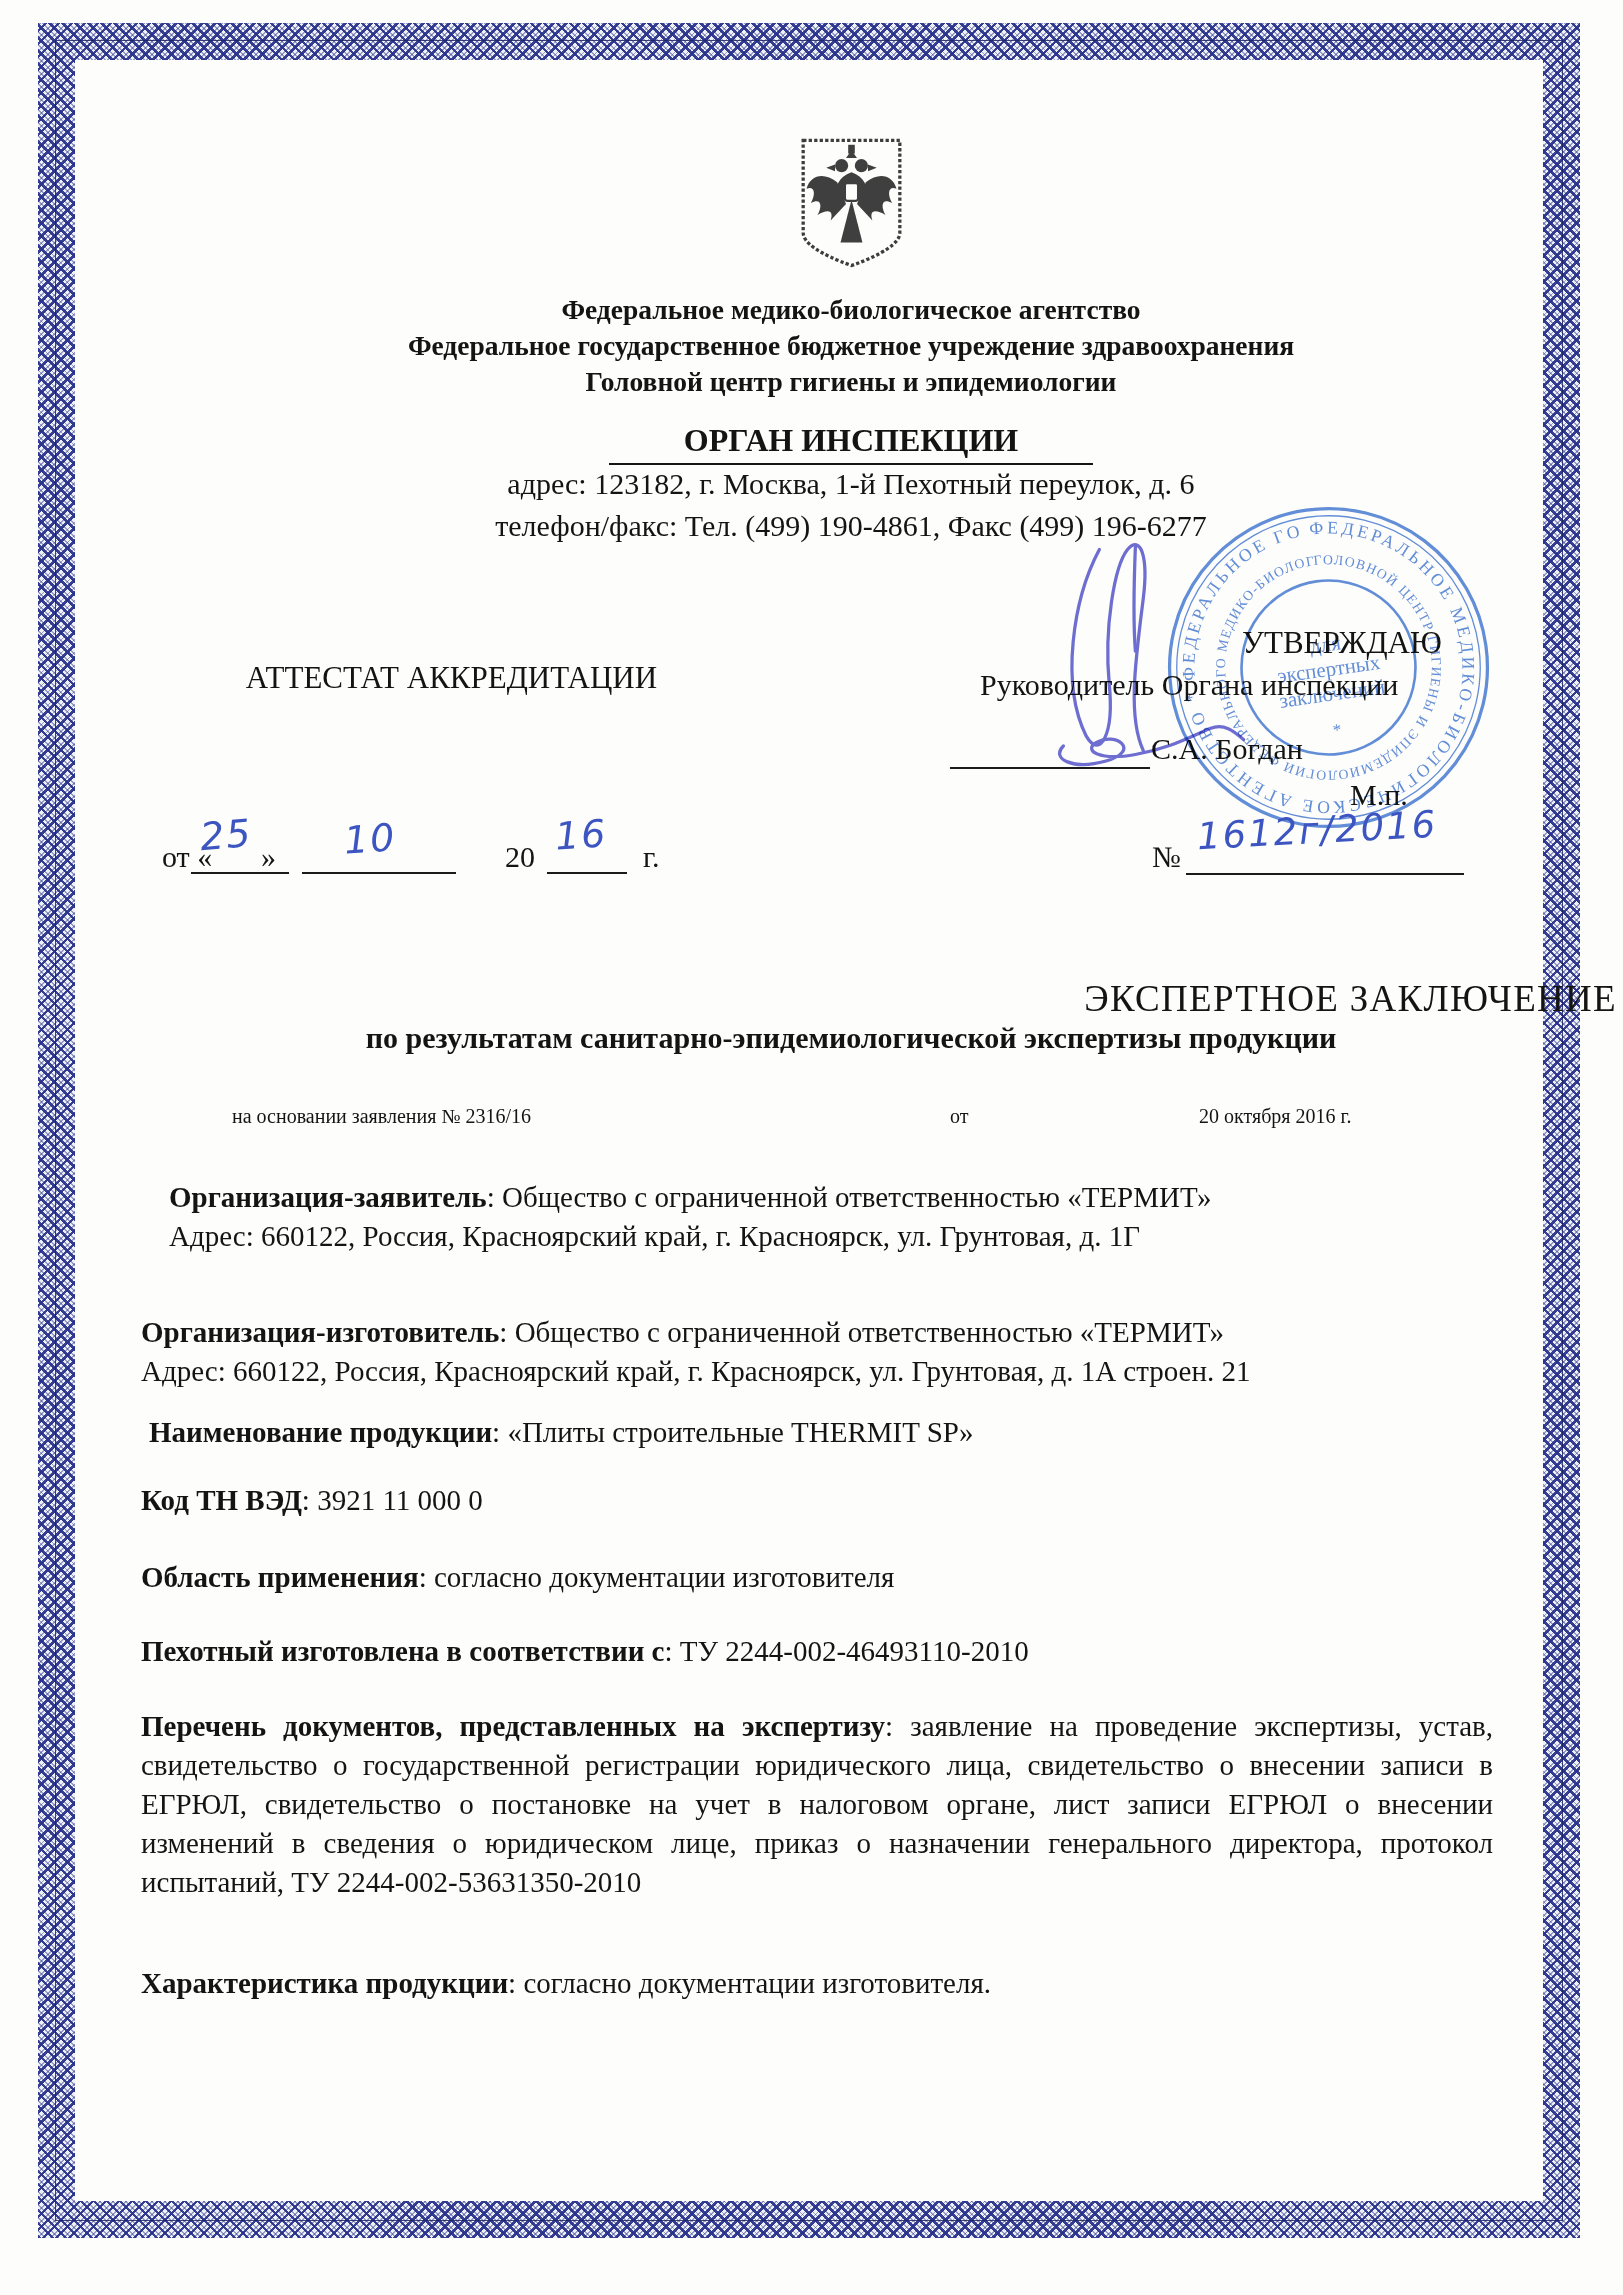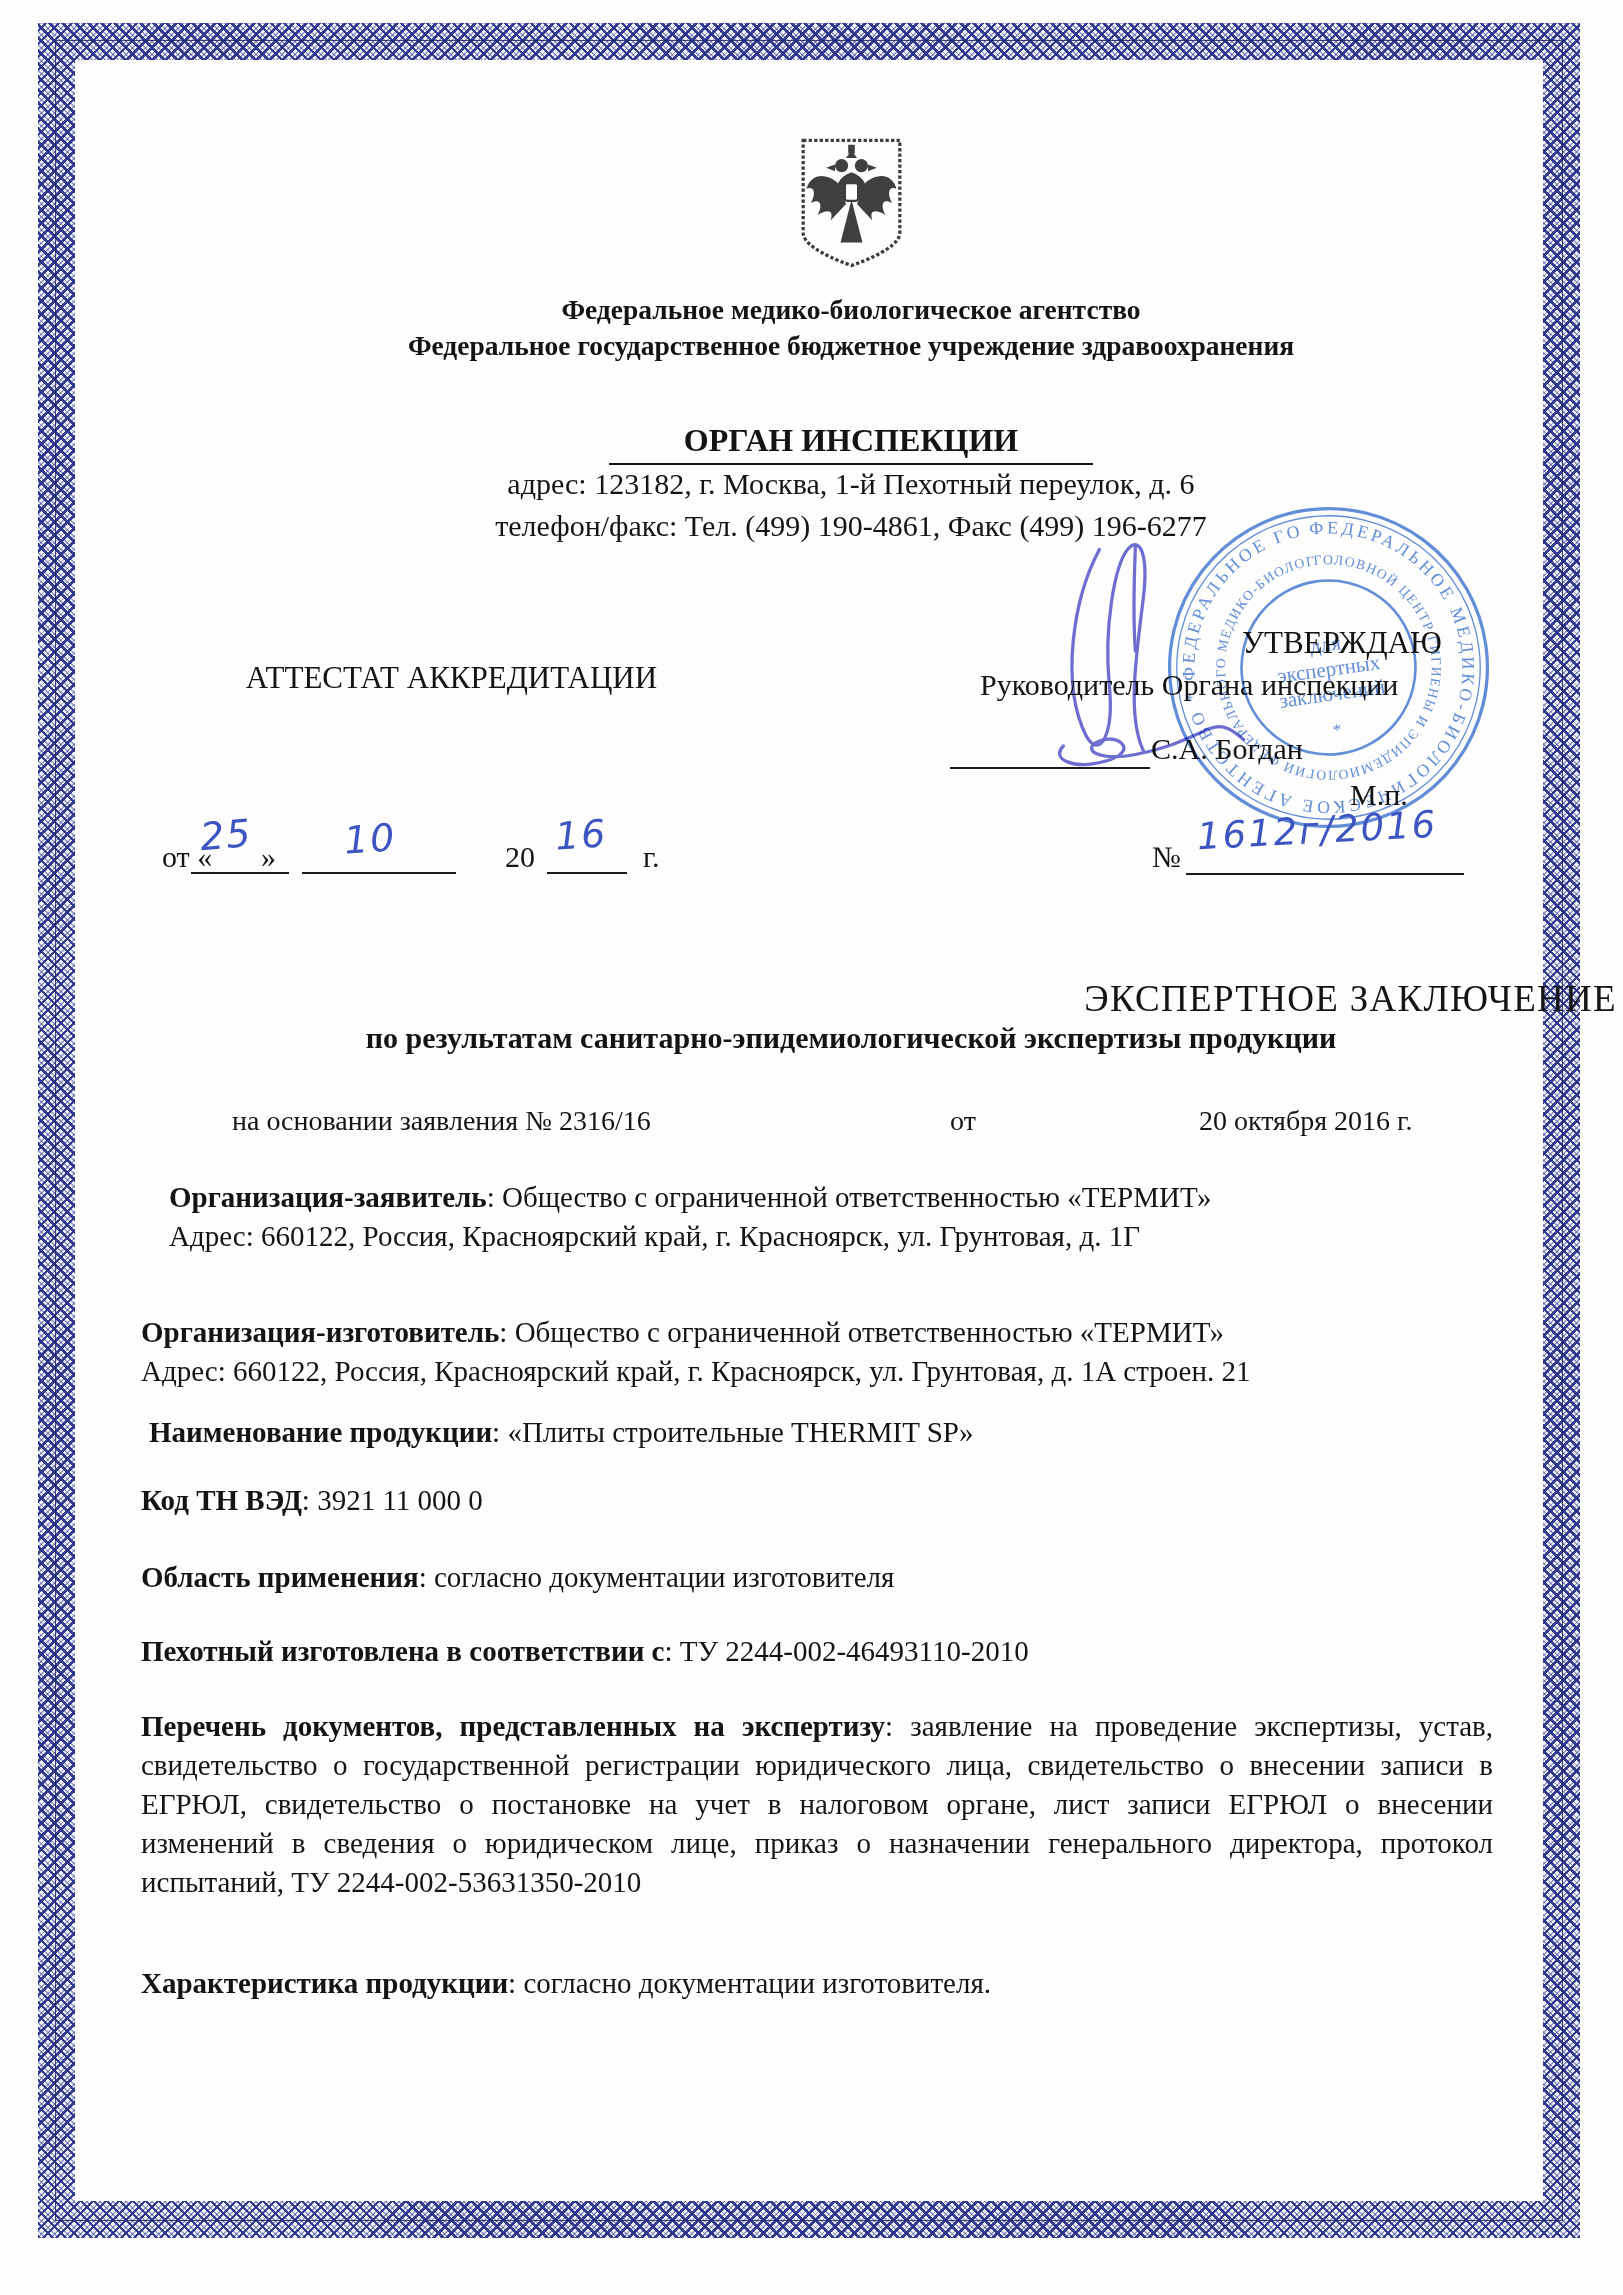--- a/index.html
+++ b/index.html
@@ -36,21 +36,21 @@
   .addr{top:467px;font-size:30px;}
   .phone{top:509px;font-size:30px;}
   .attestat{left:196px;width:511px;top:657px;text-align:center;font-size:31px;line-height:41px;}
   .approve{left:1242px;top:625px;font-size:31px;}
   .ruk{left:980px;top:668px;font-size:30px;}
   .bogdan{left:1151px;top:732px;font-size:30px;}
   .mp{left:1350px;top:778px;font-size:30px;}
   .sig-uline{left:950px;top:767px;width:200px;}
   .title-main{top:977px;font-size:37px;font-weight:normal;letter-spacing:1.3px;text-align:right;}
   .title-sub{top:1021px;font-size:30px;font-weight:bold;}
-  .basis{top:1105px;font-size:28px;}
+  .basis{top:1105px;font-size:20px;}
   .body-par{left:141px;width:1352px;font-size:29px;line-height:39px;}
   .just{text-align:justify;}
   .p1{top:1178px;margin-left:28px;} .p2{top:1313px;} .p3{top:1413px;margin-left:8px;} .p4{top:1481px;}
   .p5{top:1558px;} .p6{top:1632px;} .p7{top:1707px;} .p8{top:1964px;}
   
   .dt{font-size:30px;top:840px;}
   .hand-day{left:200px;top:813px;font-size:38px;transform:rotate(-5deg);}
   .hand-month{left:344px;top:817px;font-size:38px;transform:rotate(-4deg);}
   .hand-year{left:555px;top:813px;font-size:38px;transform:rotate(-4deg);}
   .hand-number{left:1197px;top:809px;font-size:37px;transform:rotate(-3deg);white-space:nowrap;}
@@ -85,20 +85,21 @@
       <path d="M63,42 C75,33 87,35 91,48 C84,45 82,52 87,61 C78,56 76,63 81,72 C71,66 66,68 69,77 L55,62 Z"></path>
       <path d="M50,58 L40,97 H60 Z"></path>
     </g>
     <rect x="44" y="43" width="12" height="16" rx="2" fill="#fdfdfb" stroke="#1f1f1f" stroke-width="2"></rect>
   </svg>
 </div>
 
 <div class="abs centercol org-lines">
   <div>Федеральное медико-биологическое агентство</div>
   <div>Федеральное государственное бюджетное учреждение здравоохранения</div>
+  <div>Головной центр гигиены и эпидемиологии</div>
 </div>
 
 <div class="abs centercol inspection">
   <span class="ut">ОРГАН ИНСПЕКЦИИ</span>
 </div>
 <div class="abs centercol addr">адрес: 123182, г. Москва, 1-й Пехотный переулок, д. 6</div>
 <div class="abs centercol phone">телефон/факс: Тел. (499) 190-4861, Факс (499) 196-6277</div>
 
 <div class="abs attestat">
   <div>АТТЕСТАТ АККРЕДИТАЦИИ</div>

